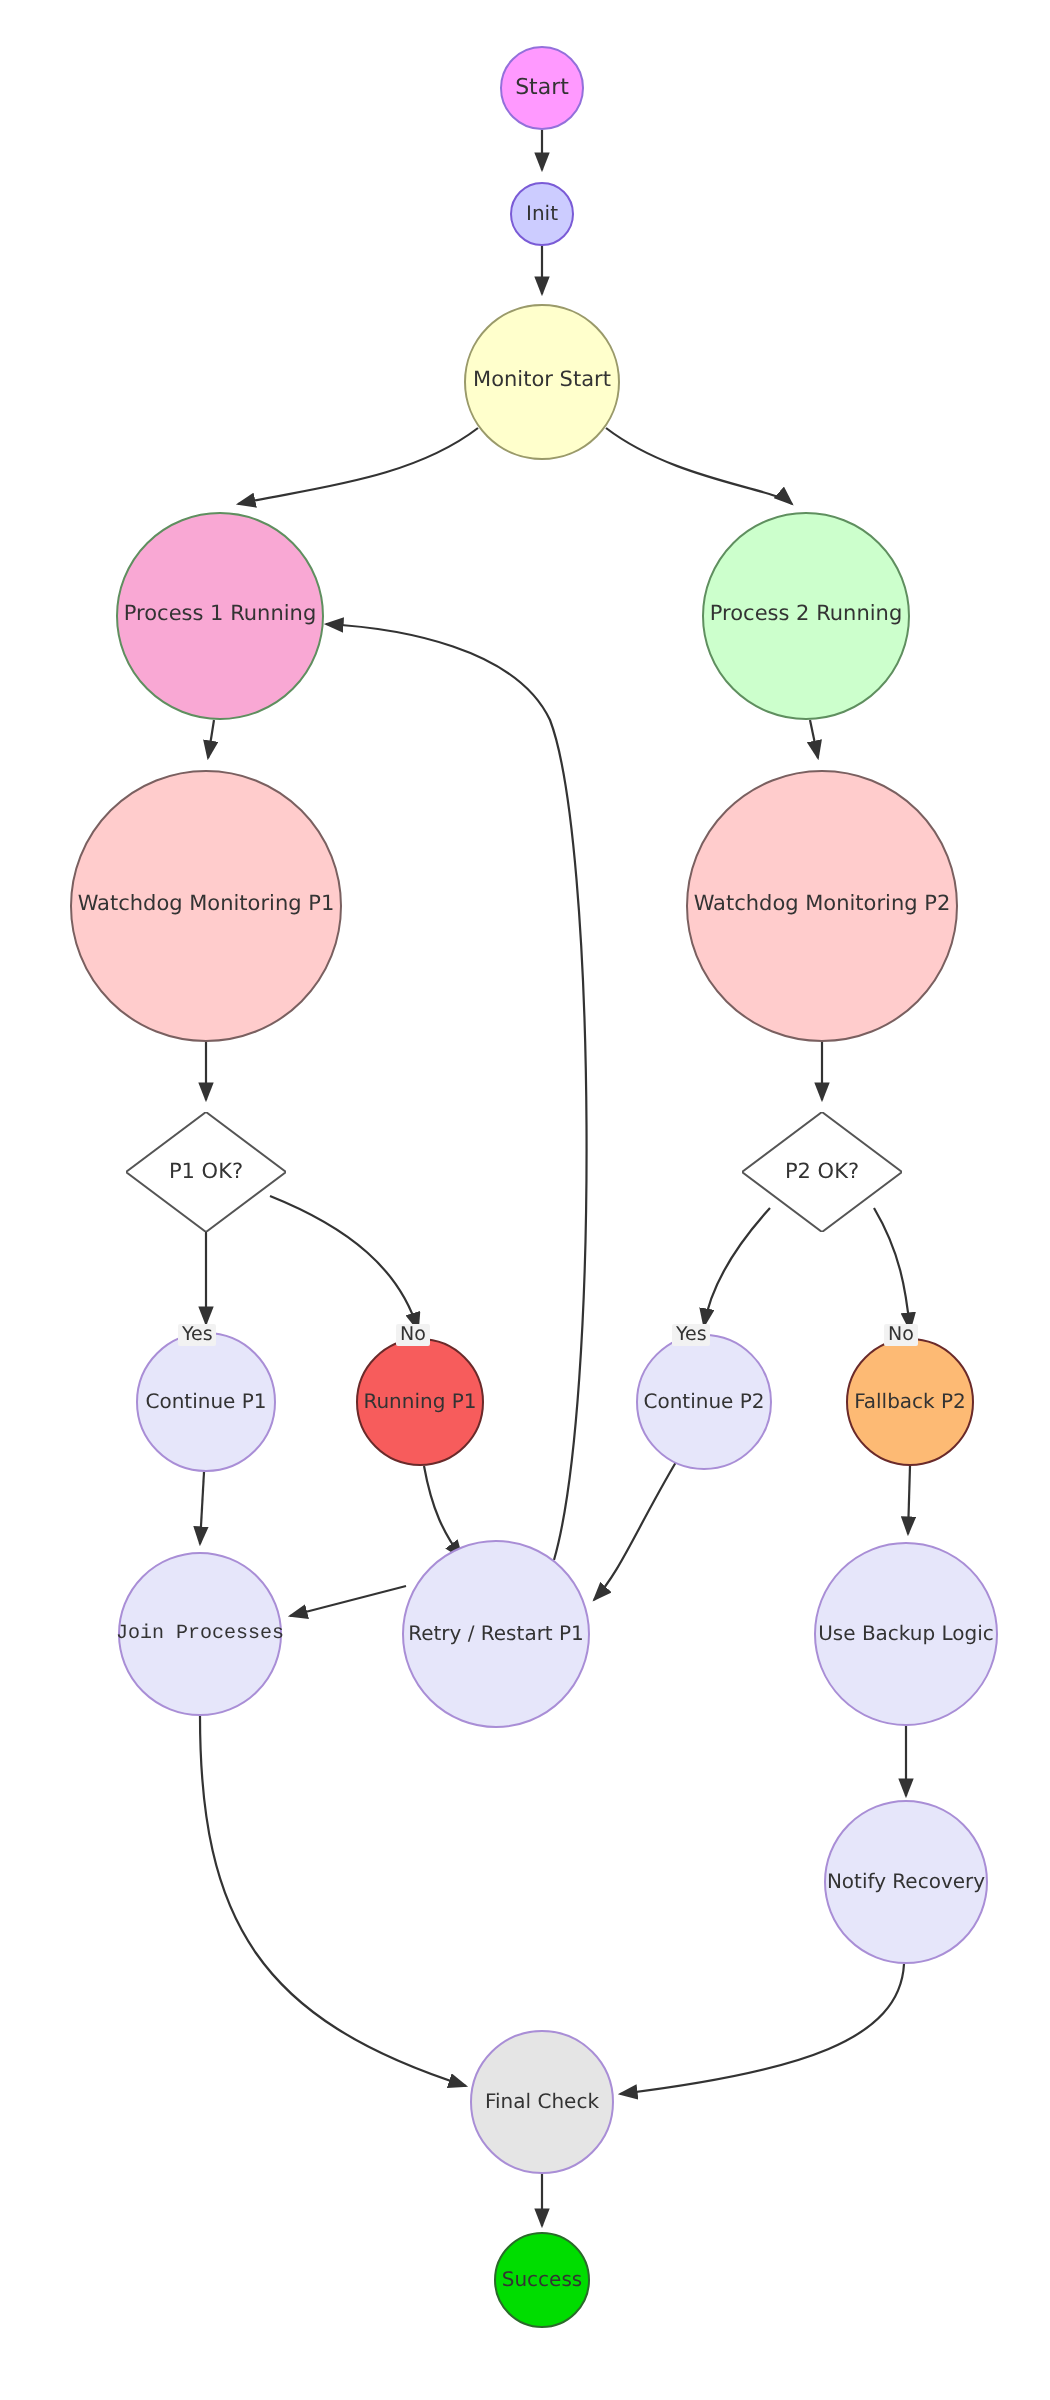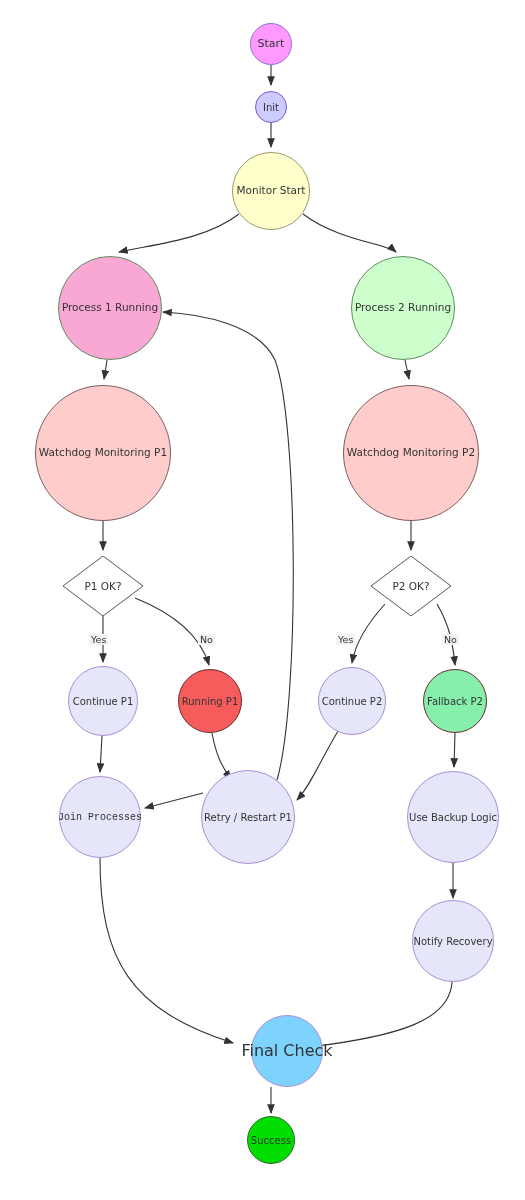--- a/index.html
+++ b/index.html
@@ -67,20 +67,21 @@
     white-space: nowrap;
   }
   .edge-label {
     position: absolute;
     background: #f2f2f2;
     color: #333333;
     padding: 0px 2px;
     border-radius: 1px;
     white-space: nowrap;
     line-height: 1.2;
+    margin-top: 28px;
   }
 </style>
 </head>
 <body>
 
 <div id="diagram-root">
 
   <svg id="edge-layer" viewBox="0 0 525 1200" xmlns="http://www.w3.org/2000/svg">
     <defs>
       <marker id="arrowhead" markerWidth="9" markerHeight="7" refX="8" refY="3.5" orient="auto" markerUnits="strokeWidth">
@@ -149,36 +150,36 @@
       </div>
       <div class="node circle" style="left: 68px; top: 666px; width: 70px; height: 70px; background: rgb(230, 230, 250); border: 1px solid rgb(169, 142, 214); font-size: 10px; color: rgb(51, 51, 51);">
         <span class="node-label">Continue P1</span>
       </div>
       <div class="node circle" style="left: 178px; top: 669px; width: 64px; height: 64px; background: rgb(247, 92, 92); border: 1px solid rgb(106, 42, 42); font-size: 10px; color: rgb(51, 51, 51);">
         <span class="node-label">Running P1</span>
       </div>
       <div class="node circle" style="left: 318px; top: 667px; width: 68px; height: 68px; background: rgb(230, 230, 250); border: 1px solid rgb(169, 142, 214); font-size: 10px; color: rgb(51, 51, 51);">
         <span class="node-label">Continue P2</span>
       </div>
-      <div class="node circle" style="left: 423px; top: 669px; width: 64px; height: 64px; background: #86efac; border: 1px solid rgb(106, 42, 42); font-size: 10px; color: rgb(51, 51, 51);">
+      <div class="node circle" style="left: 423px; top: 669px; width: 64px; height: 64px; background: #fdba74; border: 1px solid rgb(106, 42, 42); font-size: 10px; color: rgb(51, 51, 51);">
         <span class="node-label">Fallback P2</span>
       </div>
       <div class="node circle" style="left: 59px; top: 776px; width: 82px; height: 82px; background: rgb(230, 230, 250); border: 1px solid rgb(169, 142, 214); font-size: 10px; color: rgb(51, 51, 51); font-family: Liberation Mono, monospace;">
         <span class="node-label">Join Processes</span>
       </div>
       <div class="node circle" style="left: 201px; top: 770px; width: 94px; height: 94px; background: rgb(230, 230, 250); border: 1px solid rgb(169, 142, 214); font-size: 10px; color: rgb(51, 51, 51);">
         <span class="node-label">Retry / Restart P1</span>
       </div>
       <div class="node circle" style="left: 407px; top: 771px; width: 92px; height: 92px; background: rgb(230, 230, 250); border: 1px solid rgb(169, 142, 214); font-size: 10px; color: rgb(51, 51, 51); justify-content: center;">
         <span class="node-label">Use Backup Logic</span>
       </div>
       <div class="node circle" style="left: 412px; top: 900px; width: 82px; height: 82px; background: rgb(230, 230, 250); border: 1px solid rgb(169, 142, 214); font-size: 10px; color: rgb(51, 51, 51);">
         <span class="node-label">Notify Recovery</span>
       </div>
-      <div class="node circle" style="left: 235px; top: 1015px; width: 72px; height: 72px; background: #7dd3fc; border: 1px solid rgb(169, 142, 214); font-size: 16px; color: rgb(51, 51, 51); margin-left: 16px;">
+      <div class="node circle" style="left: 235px; top: 1015px; width: 72px; height: 72px; background: #e5e5e5; border: 1px solid rgb(169, 142, 214); font-size: 10px; color: rgb(51, 51, 51);">
         <span class="node-label">Final Check</span>
       </div>
       <div class="node circle" style="left: 247px; top: 1116px; width: 48px; height: 48px; background: rgb(0, 221, 0); border: 1px solid rgb(42, 106, 42); font-size: 10px; color: rgb(51, 51, 51);">
         <span class="node-label">Success</span>
       </div>
     </div>
   <div id="edge-label-layer">
       <div class="edge-label" style="left: 89px; top: 634px; font-size: 9.5px;">Yes</div>
       <div class="edge-label" style="left: 198px; top: 634px; font-size: 9.5px;">No</div>
       <div class="edge-label" style="left: 336px; top: 634px; font-size: 9.5px;">Yes</div>

